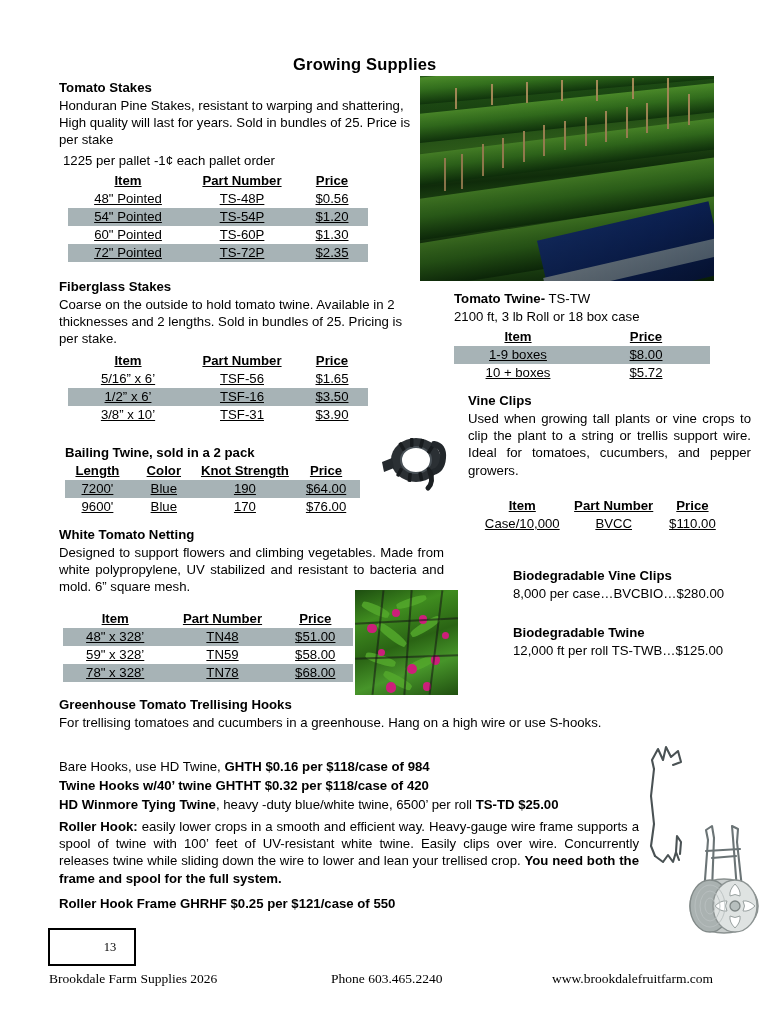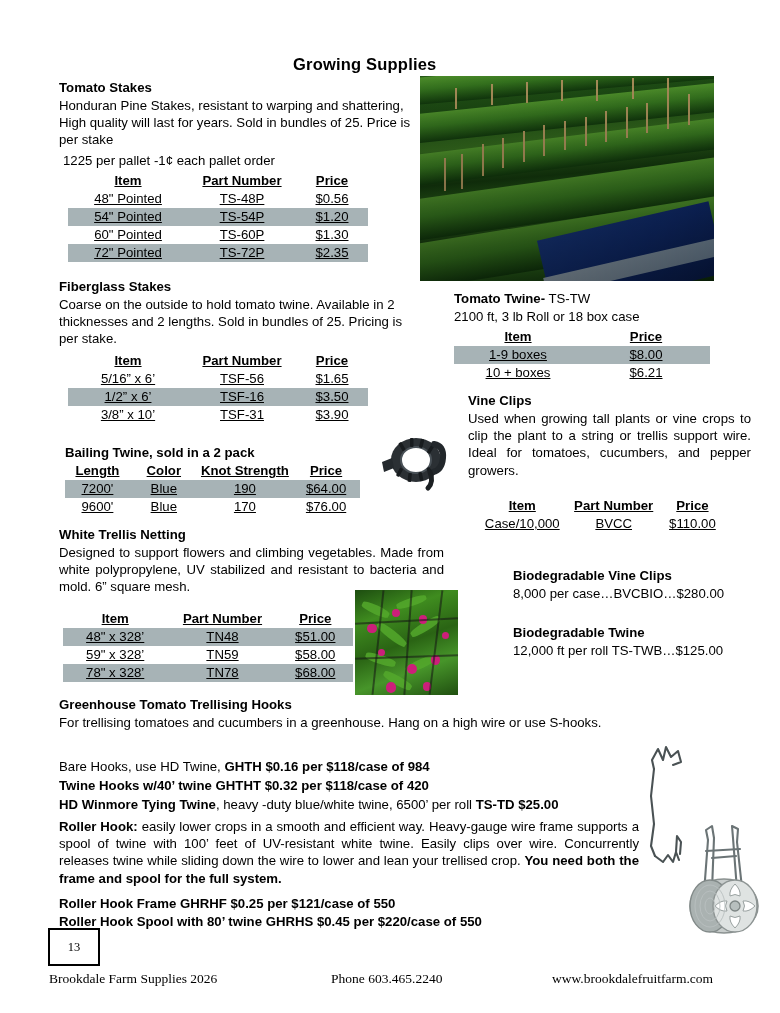--- a/index.html
+++ b/index.html
@@ -220,21 +220,21 @@
         </tr>
       <tr>
         <td>9600'</td>
         <td>Blue</td>
         <td>170</td>
         <td>$76.00</td>
         </tr>
     </tbody>
   </table>
 
-  <div class="t b" style="left:51px;top:526px;">White Trellis Netting</div>
+  <div class="t b" style="left:51px;top:526px;">White Tomato Netting</div>
   <div class="para just" style="left:51px;top:544px;width:385px;">Designed to support flowers and climbing vegetables. Made from white polypropylene, UV stabilized and resistant to bacteria and mold. 6” square mesh.</div>
 
   <table class="pt" style="left:55px;top:610px;width:290px;">
     <colgroup>
         <col style="width:36%">
         <col style="width:38%">
         <col style="width:26%">
       </colgroup>
     <thead>
         <tr>
@@ -303,21 +303,21 @@
       <th>Price</th>
     </tr>
       </thead>
     <tbody>
       <tr class="sh">
         <td>1-9 boxes</td>
         <td>$8.00</td>
         </tr>
       <tr>
         <td>10 + boxes</td>
-        <td>$6.21</td>
+        <td>$5.72</td>
         </tr>
     </tbody>
   </table>
 
   <div class="t b" style="left:460px;top:392px;">Vine Clips</div>
   <div class="para just" style="left:460px;top:410px;width:283px;">Used when growing tall plants or vine crops to clip the plant to a string or trellis support wire. Ideal for tomatoes, cucumbers, and pepper growers.</div>
 
   <table class="pt" style="left:466px;top:497px;width:254px;">
     <colgroup>
         <col style="width:38%">
@@ -375,21 +375,20 @@
   </div>
   <div class="t b" style="left:51px;top:777px;">Twine Hooks w/40’ twine GHTHT $0.32 per $118/case of 420</div>
   <div class="t" style="left:51px;top:796px;">
     <span class="b">HD Winmore Tying Twine</span><span>, heavy -duty blue/white twine, 6500’ per roll </span><span class="b">TS-TD $25.00</span>
   </div>
 
   <div class="para just" style="left:51px;top:818px;width:580px;">
     <span class="b">Roller Hook:</span><span> easily lower crops in a smooth and efficient way. Heavy-gauge wire frame supports a spool of twine with 100’ feet of UV-resistant white twine. Easily clips over wire. Concurrently releases twine while sliding down the wire to lower and lean your trellised crop. </span><span class="b">You need both the frame and spool for the full system.</span>
   </div>
   <div class="t b" style="left:51px;top:895px;">Roller Hook Frame GHRHF $0.25 per $121/case of 550</div>
-  <div class="t b" style="left:51px;top:913px;">Roller Hook Spool with 80’ twine GHRHS $0.45 per $220/case of 550</div>
 
   <div class="art" style="left:624px;top:738px;width:136px;height:198px;">
     <svg viewBox="0 0 136 198" width="136" height="198" aria-hidden="true">
 
       <g fill="none" stroke="#4a5254" stroke-width="2.1" stroke-linecap="round" stroke-linejoin="round">
         <path d="M22 31 L20 22 L26 11 L31 22 L34 9 L39 19 L46 13 L49 24 L41 27"></path>
         <path d="M22 31 L19 58 L22 86 L19 108 L23 118"></path>
         <path d="M23 118 L31 124 L36 117 L41 124 L44 114 L47 122"></path>
         <path d="M44 114 L45 98 L49 104 L48 116"></path>
       </g>
@@ -418,19 +417,19 @@
         </g>
         <g stroke="#b9c0bf" stroke-width="0.9" fill="none">
           <ellipse cx="78" cy="168" rx="15" ry="21"></ellipse>
           <ellipse cx="78" cy="168" rx="10" ry="15"></ellipse>
           <ellipse cx="78" cy="168" rx="5" ry="8"></ellipse>
         </g>
       </g>
     </svg>
   </div>
 
-  <div class="pagebox" style="left:40px;top:928px;width:48px;height:34px;">13</div>
+  <div class="pagebox" style="left:40px;top:928px;width:48px;height:34px;padding-left:36px;">13</div>
 
   <div class="footer" style="left:41px;top:971px;">Brookdale Farm Supplies 2026</div>
   <div class="footer" style="left:323px;top:971px;">Phone 603.465.2240</div>
   <div class="footer" style="left:544px;top:971px;">www.brookdalefruitfarm.com</div>
 
 </div>
 
 </body></html>

